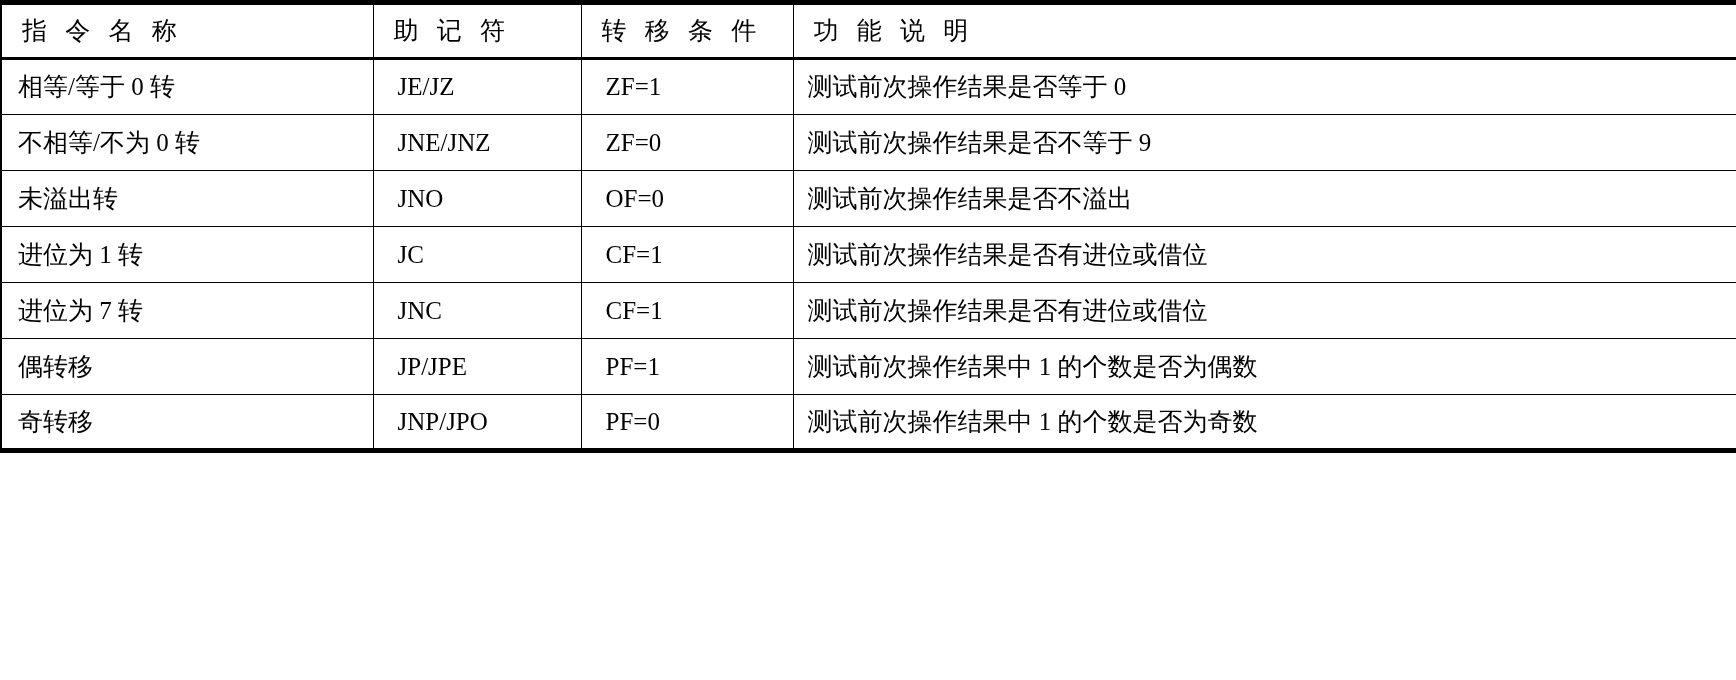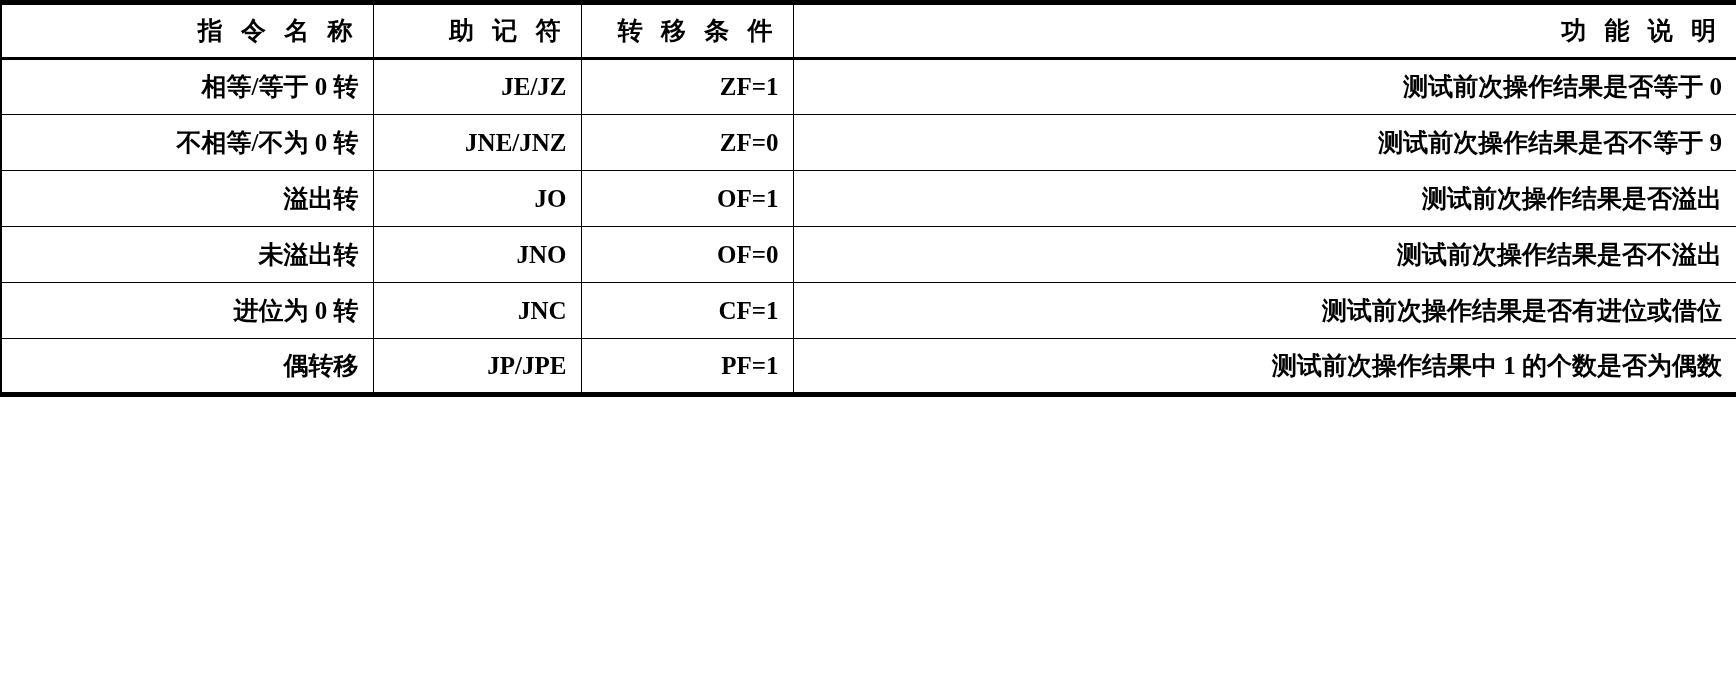--- a/index.html
+++ b/index.html
@@ -30,22 +30,22 @@
   table.instr-table col.c0 { width: 372px; }
   table.instr-table col.c1 { width: 208px; }
   table.instr-table col.c2 { width: 212px; }
   table.instr-table col.c3 { width: 944px; }
 
   table.instr-table td,
   table.instr-table th {
     border: 1px solid #000000;
     padding: 0 14px;
     vertical-align: middle;
-    font-weight: bold;
-    text-align: right;
+    font-weight: normal;
+    text-align: left;
     font-size: 25px;
     line-height: 1.25;
     height: 56px;
     box-sizing: border-box;
   }
   
   table.instr-table {
     border-top: 5px solid #000000;
     border-bottom: 5px solid #000000;
     border-left: 2px solid #000000;
@@ -61,21 +61,21 @@
   thead td .hdr-inner {
     display: inline-block;
     padding-left: 6px;
   }
   tbody td {
     height: 57px;
     margin-top: 22px;
   }
   tbody tr td:nth-child(1) { padding-left: 16px; }
   tbody tr td:nth-child(2),
-  tbody tr td:nth-child(3) { padding-left: 8px; }
+  tbody tr td:nth-child(3) { padding-left: 24px; }
   tbody tr td:nth-child(4) { }
 
   .mono-latin {
     font-family: "Liberation Serif", "DejaVu Serif", serif;
   }
 </style>
 </head>
 <body>
 
 <div class="page">
@@ -101,38 +101,44 @@
         <td class="mono-latin">ZF=1</td>
         <td>测试前次操作结果是否等于 0</td>
       </tr>
       <tr>
         <td>不相等/不为 0 转</td>
         <td class="mono-latin">JNE/JNZ</td>
         <td class="mono-latin">ZF=0</td>
         <td>测试前次操作结果是否不等于 9</td>
       </tr>
       <tr>
-        <td>溢出转</td>
-        <td class="mono-latin">JO</td>
-        <td class="mono-latin">OF=1</td>
-        <td>测试前次操作结果是否溢出</td>
-      </tr>
-      <tr>
         <td>未溢出转</td>
         <td class="mono-latin">JNO</td>
         <td class="mono-latin">OF=0</td>
         <td>测试前次操作结果是否不溢出</td>
       </tr>
       <tr>
-        <td>进位为 0 转</td>
+        <td>进位为 1 转</td>
+        <td class="mono-latin">JC</td>
+        <td class="mono-latin">CF=1</td>
+        <td>测试前次操作结果是否有进位或借位</td>
+      </tr>
+      <tr>
+        <td>进位为 7 转</td>
         <td class="mono-latin">JNC</td>
         <td class="mono-latin">CF=1</td>
         <td>测试前次操作结果是否有进位或借位</td>
       </tr>
       <tr>
         <td>偶转移</td>
         <td class="mono-latin">JP/JPE</td>
         <td class="mono-latin">PF=1</td>
         <td>测试前次操作结果中 1 的个数是否为偶数</td>
       </tr>
+      <tr>
+        <td>奇转移</td>
+        <td class="mono-latin">JNP/JPO</td>
+        <td class="mono-latin">PF=0</td>
+        <td>测试前次操作结果中 1 的个数是否为奇数</td>
+      </tr>
     </tbody>
   </table>
 </div>
 
 </body></html>

